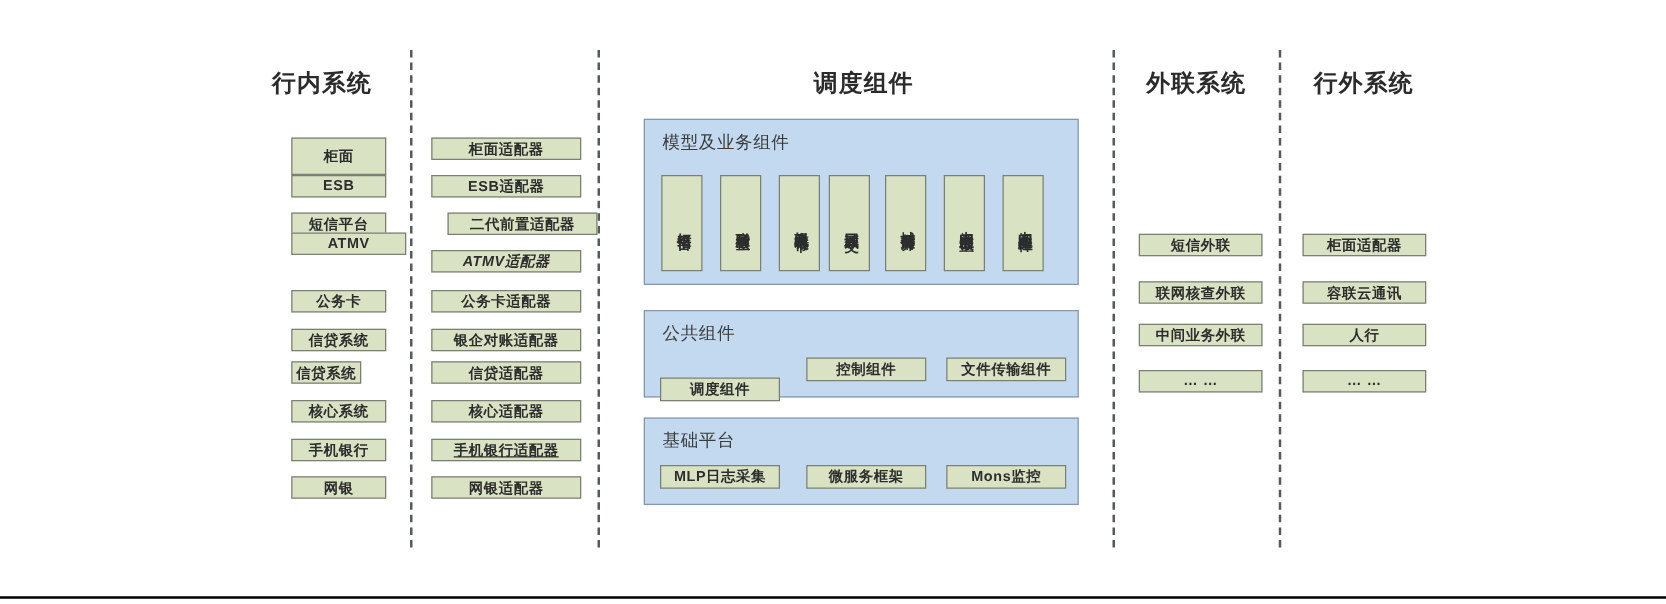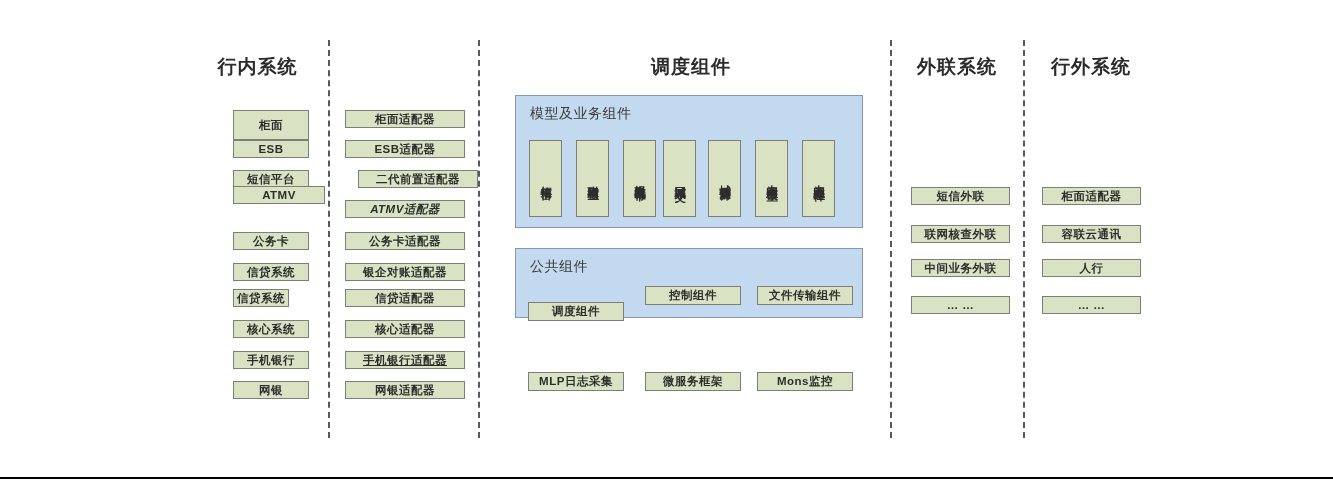--- a/index.html
+++ b/index.html
@@ -131,20 +131,23 @@
       <span>中间业务组件</span>
     </div>
 
   <div class="panel" style="left:515px;top:248px;width:348px;height:70px;">
     <div class="panel-title">公共组件</div>
   </div>
   <div class="node" style="left:528px;top:286px;width:96px;height:19px;margin-top:16px;">调度组件</div>
   <div class="node" style="left:645px;top:286px;width:96px;height:19px;">控制组件</div>
   <div class="node" style="left:757px;top:286px;width:96px;height:19px;">文件传输组件</div>
 
+  <div class="panel" style="left:515px;top:334px;width:348px;height:70px;">
+    <div class="panel-title">基础平台</div>
+  </div>
   <div class="node" style="left:528px;top:372px;width:96px;height:19px;">MLP日志采集</div>
   <div class="node" style="left:645px;top:372px;width:96px;height:19px;">微服务框架</div>
   <div class="node" style="left:757px;top:372px;width:96px;height:19px;">Mons监控</div>
 
   <div class="node" style="left:911px;top:187px;width:99px;height:18px;">短信外联</div>
   <div class="node" style="left:911px;top:225px;width:99px;height:18px;">联网核查外联</div>
   <div class="node" style="left:911px;top:259px;width:99px;height:18px;">中间业务外联</div>
   <div class="node" style="left:911px;top:296px;width:99px;height:18px;">… …</div>
 
   <div class="node" style="left:1042px;top:187px;width:99px;height:18px;">柜面适配器</div>

